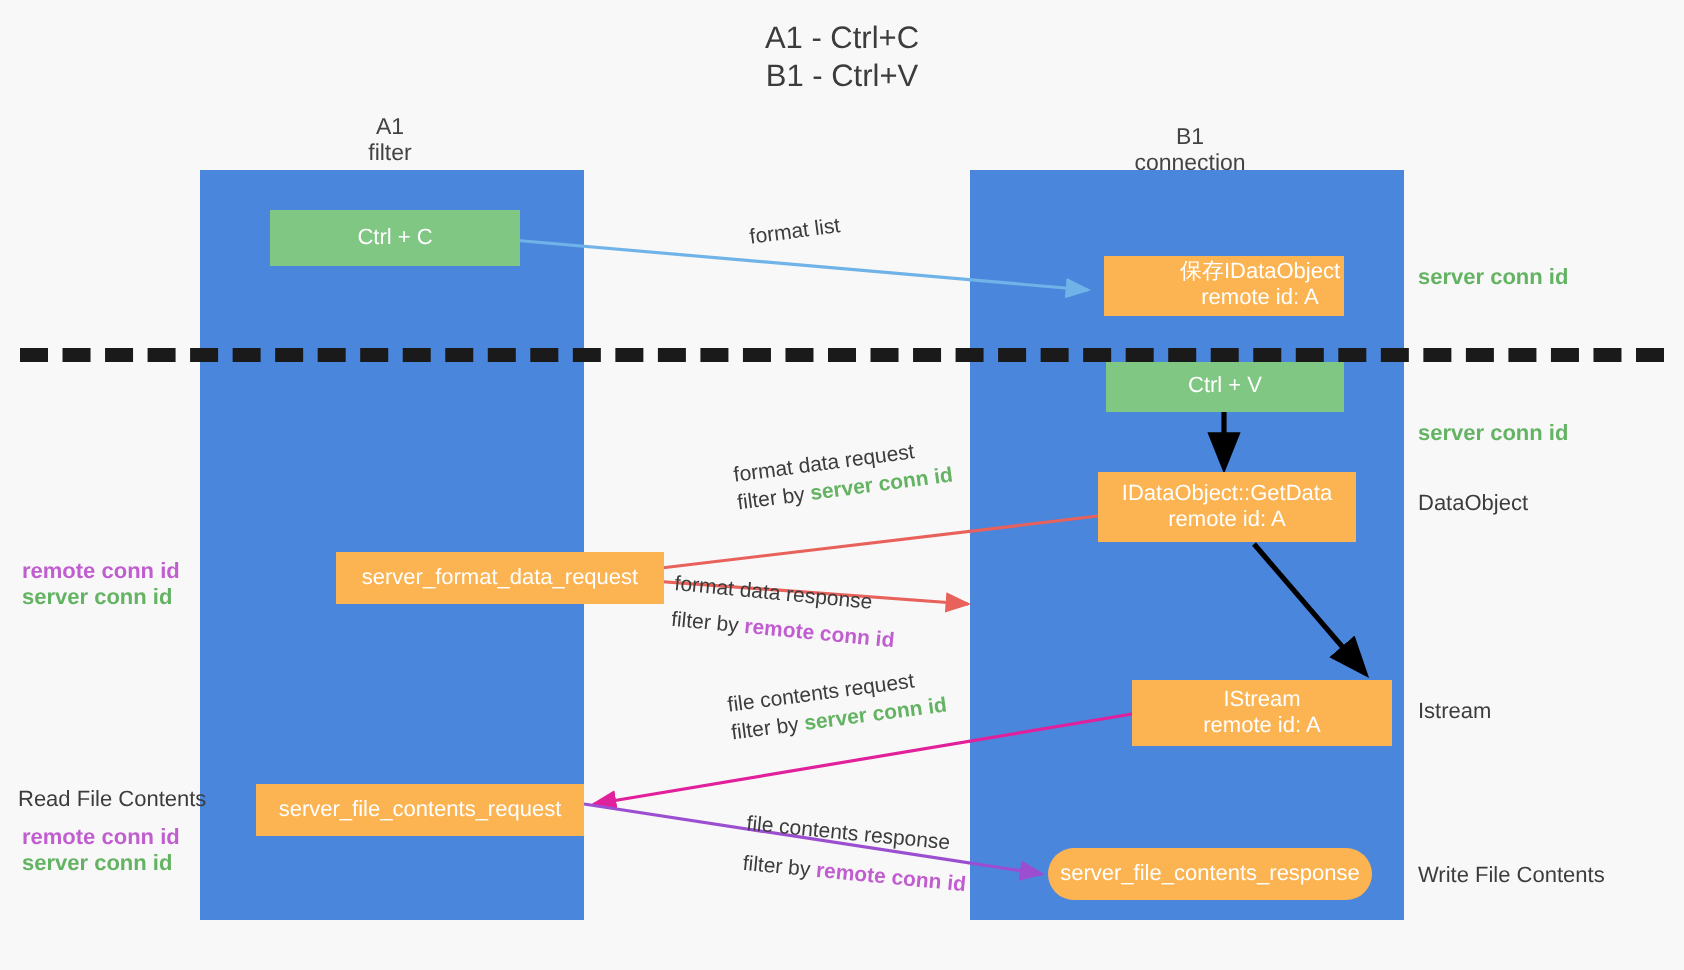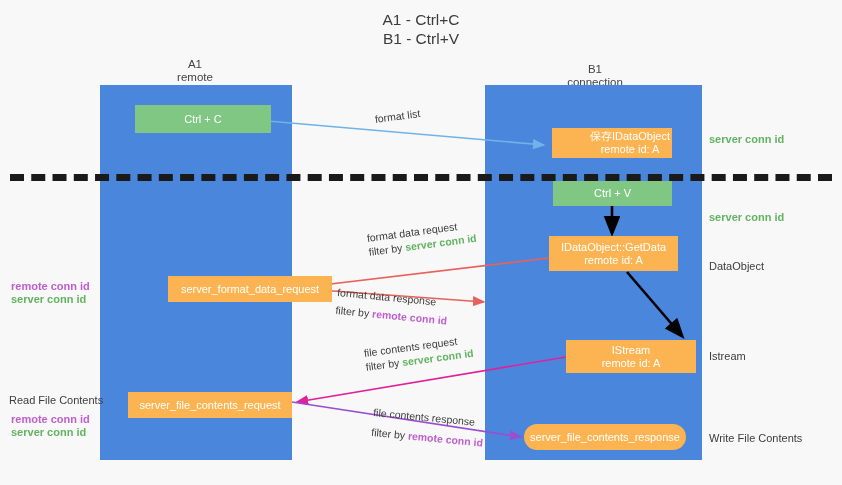--- a/index.html
+++ b/index.html
@@ -92,21 +92,21 @@
 
 <div id="canvas">
 
   <div class="title-block">
     <div>A1 - Ctrl+C</div>
     <div>B1 - Ctrl+V</div>
   </div>
 
   <div class="lane-title" style="left:120px; top:58px; width:150px;">
     <span class="l1">A1</span>
-    <span class="l2">remote</span>
+    <span class="l2">filter</span>
   </div>
   <div class="lane-title" style="left:520px; top:63px; width:150px;">
     <span class="l1">B1</span>
     <span class="l2">connection</span>
   </div>
 
   <div class="lane" style="left:100px; top:85px; width:192px; height:375px;"></div>
   <div class="lane" style="left:485px; top:85px; width:217px; height:375px;"></div>
 
   <svg id="wires" viewBox="0 0 842 485">
@@ -138,21 +138,21 @@
 
     <line x1="292" y1="288" x2="484" y2="302" stroke="#e8615a" stroke-width="1.6" marker-end="url(#ah-red)"></line>
 
     <line x1="566" y1="357" x2="297" y2="402" stroke="#e0219b" stroke-width="1.6" marker-end="url(#ah-magenta)"></line>
 
     <line x1="292" y1="402" x2="521" y2="437" stroke="#9b4fd0" stroke-width="1.6" marker-end="url(#ah-purple)"></line>
   </svg>
 
   <div class="dash-line" style="top:174px;"></div>
 
-  <div class="box green" style="left:135px; top:105px; width:136px; height:28px;">
+  <div class="box green" style="left:135px; top:105px; width:125px; height:28px;">
     <span class="ln">Ctrl + C</span>
   </div>
 
   <div class="box orange" style="left:128px; top:276px; width:164px; height:26px;margin-left:40px;">
     <span class="ln">server_format_data_request</span>
   </div>
 
   <div class="box orange" style="left:128px; top:392px; width:164px; height:26px;">
     <span class="ln">server_file_contents_request</span>
   </div>
@@ -208,21 +208,21 @@
 
   <div class="edge-label rot-dn" style="left:374px; top:405px;">
     <div><span>file contents response</span></div>
     <div style="margin-top:6px;">
       <span>filter by </span><span class="purple-txt">remote conn id</span>
     </div>
   </div>
 
   <div class="side-label green-txt" style="left:709px; top:132px;">server conn id</div>
   <div class="side-label green-txt" style="left:709px; top:210px;">server conn id</div>
-  <div class="side-label dark-txt" style="left:709px; top:259px;">DataObject</div>
+  <div class="side-label dark-txt" style="left:709px; top:245px;">DataObject</div>
   <div class="side-label dark-txt" style="left:709px; top:349px;">Istream</div>
   <div class="side-label dark-txt" style="left:709px; top:431px;">Write File Contents</div>
 
   <div class="side-label purple-txt" style="left:11px; top:279px;">remote conn id</div>
   <div class="side-label green-txt" style="left:11px; top:292px;">server conn id</div>
 
   <div class="side-label dark-txt" style="left:9px; top:393px;">Read File Contents</div>
   <div class="side-label purple-txt" style="left:11px; top:412px;">remote conn id</div>
   <div class="side-label green-txt" style="left:11px; top:425px;">server conn id</div>
 

